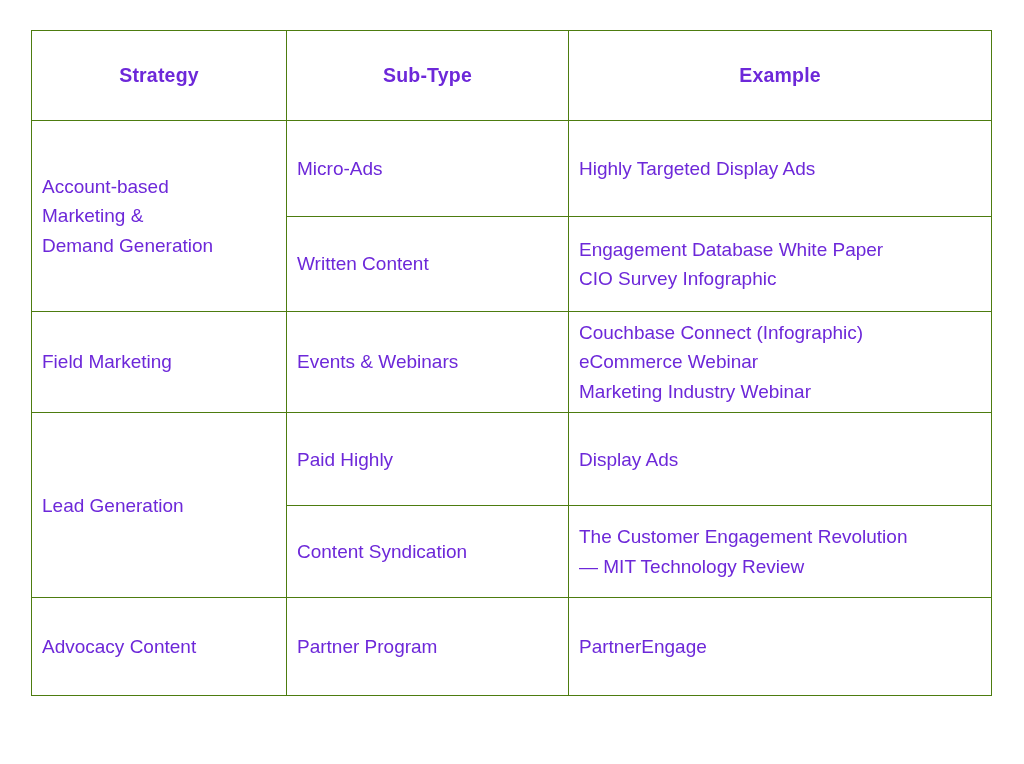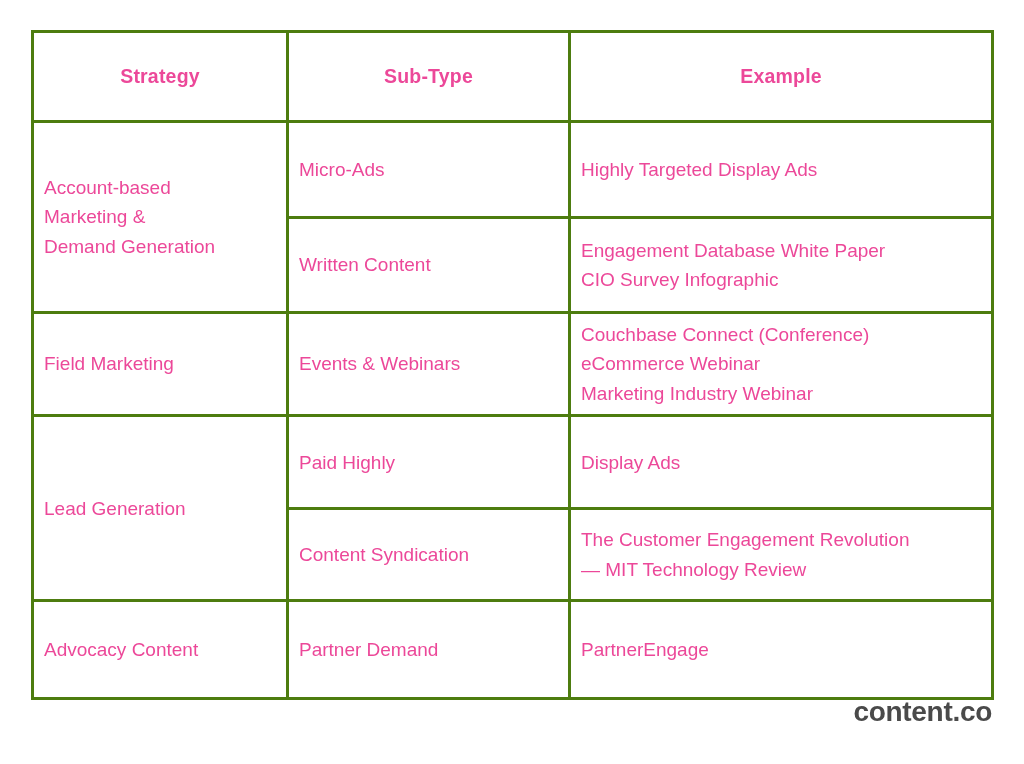--- a/index.html
+++ b/index.html
@@ -30,25 +30,25 @@
   }
 
   table.matrix {
     width: 960px;
     border-collapse: collapse;
     table-layout: fixed;
   }
 
   table.matrix td,
   table.matrix th {
-    border: 3px solid #4d7c0f;
+    border: 1px solid #4d7c0f;
     vertical-align: middle;
     padding: 6px 10px;
     box-sizing: border-box;
-    color: #ec4899;
+    color: #6d28d9;
   }
 
   col.c-strategy { width: 255px; }
   col.c-subtype  { width: 282px; }
   col.c-example  { width: 423px; }
 
   table.matrix th {
     font-size: 19.5px;
     font-weight: bold;
     letter-spacing: 0.2px;
@@ -127,21 +127,21 @@
             <span class="cell-line">CIO Survey Infographic</span>
           </td>
         </tr>
 
         <tr class="r-h3">
           <td class="strategy-cell">
             <span class="cell-line">Field Marketing</span>
           </td>
           <td>Events &amp; Webinars</td>
           <td>
-            <span class="cell-line">Couchbase Connect (Conference)</span>
+            <span class="cell-line">Couchbase Connect (Infographic)</span>
             <span class="cell-line">eCommerce Webinar</span>
             <span class="cell-line">Marketing Industry Webinar</span>
           </td>
         </tr>
 
         <tr class="r-h4">
           <td class="strategy-cell" rowspan="2">
             <span class="cell-line">Lead Generation</span>
           </td>
           <td>Paid Highly</td>
@@ -155,25 +155,24 @@
           <td>
             <span class="cell-line">The Customer Engagement Revolution</span>
             <span class="cell-line">— MIT Technology Review</span>
           </td>
         </tr>
 
         <tr class="r-h6">
           <td class="strategy-cell">
             <span class="cell-line">Advocacy Content</span>
           </td>
-          <td>Partner Demand</td>
+          <td>Partner Program</td>
           <td>
             <span class="cell-line">PartnerEngage</span>
           </td>
         </tr>
 
       </tbody>
     </table>
   </div>
 
-  <div class="logo">content.co</div>
 
 </div>
 
 </body></html>

